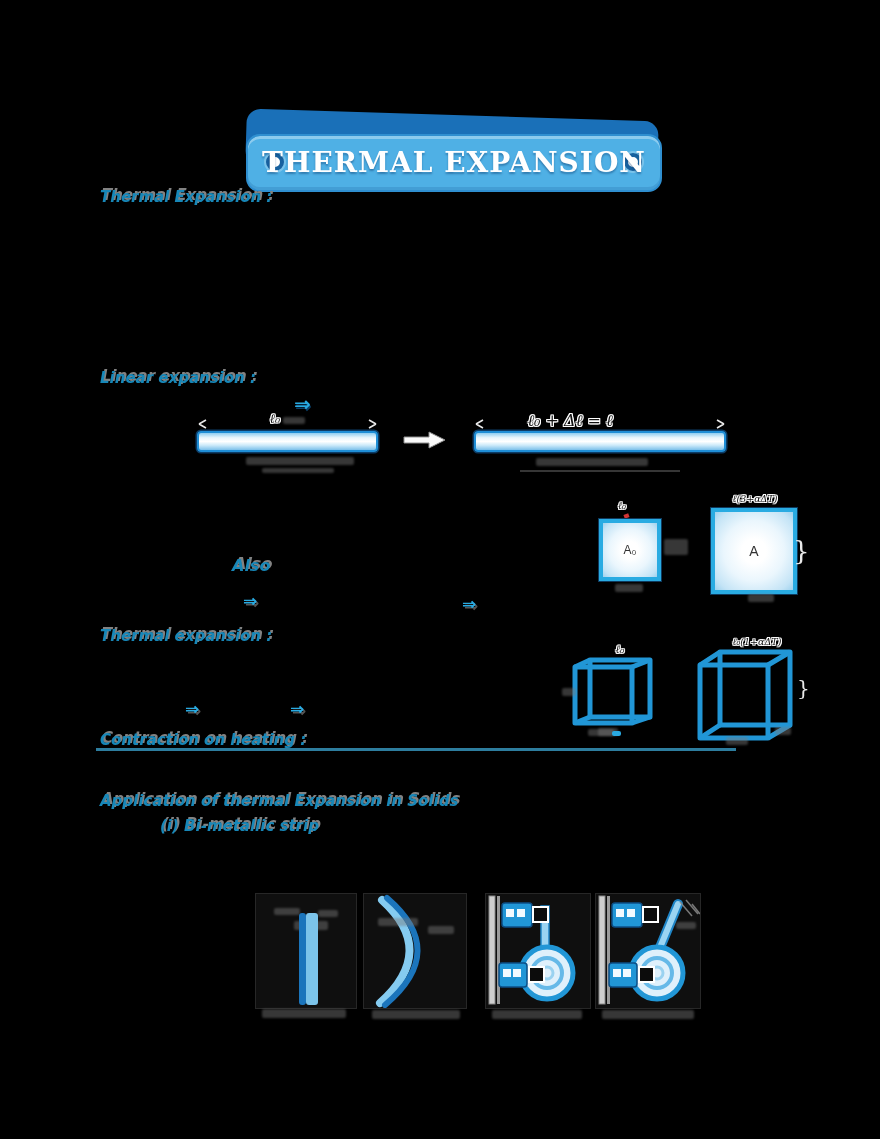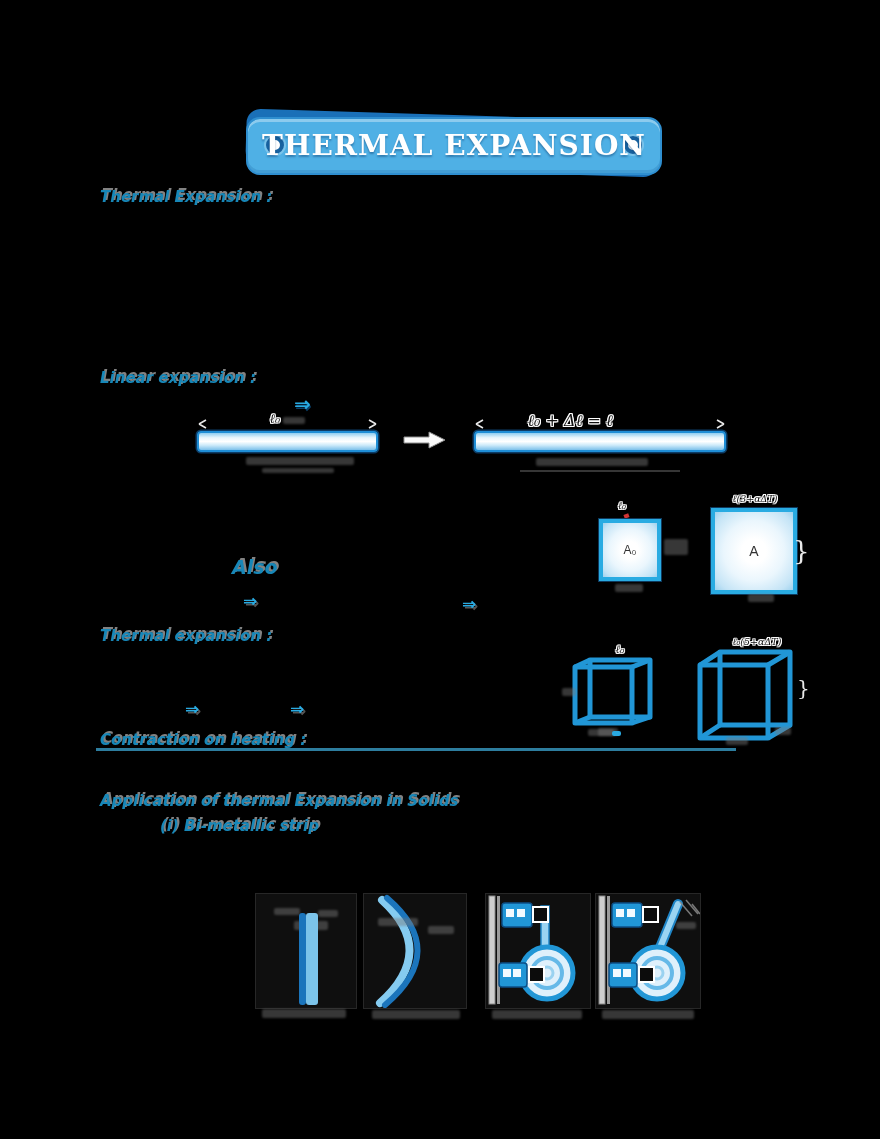--- a/index.html
+++ b/index.html
@@ -2,35 +2,35 @@
 <html><head>
 <meta charset="utf-8">
 <style>
   html,body{margin:0;padding:0;background:#000;}
   .page{position:relative;width:880px;height:1139px;background:#000;overflow:hidden;
         font-family:"DejaVu Sans",sans-serif;}
 
   
   .banner-shadow{position:absolute;left:246px;top:115px;width:412px;height:56px;
         background:#1a70b8;border-radius:14px;transform:rotate(1.8deg);}
-  .banner-body{position:absolute;left:246px;top:117px;width:412px;height:54px;
+  .banner-body{position:absolute;left:246px;top:134px;width:412px;height:54px;
         background:linear-gradient(180deg,#6ac2ef 0%,#4facе2 60%,#45a9e2 100%);
         background-color:#4fb0e5;border:2px solid #2f8fd0;border-radius:14px;
         box-shadow:inset 0 3px 0 rgba(255,255,255,.35), inset 0 -3px 0 rgba(0,60,120,.15);}
   .banner-title{position:absolute;left:0;top:0;width:100%;height:54px;line-height:54px;
         text-align:center;color:#fff;font-family:"DejaVu Serif",serif;font-weight:bold;
         font-size:28px;letter-spacing:1px;text-shadow:0 2px 2px rgba(10,60,110,.45);}
   .banner-dot{position:absolute;top:17px;width:10px;height:10px;border-radius:50%;
         background:#fff;border:4px solid #17619f;box-shadow:0 0 0 2px rgba(255,255,255,.25);}
   .dot-left{left:18px;} .dot-right{right:18px;}
 
   
   .h{position:absolute;color:#1787b8;font-weight:bold;font-style:italic;
      font-size:15px;white-space:nowrap;text-shadow:2px -2px 0 #828282;}
-  .h-small{font-size:19px;}
+  .h-small{font-size:16px;}
 
   
   .implies{position:absolute;color:#29abe2;font-weight:bold;font-size:17px;
      text-shadow:2px 2px 0 #555;}
   .implies-big{font-size:20px;text-shadow:1px 2px 0 #0a3f68;}
 
   
   .mlabel{position:absolute;color:#111;font-family:"DejaVu Serif",serif;font-style:italic;
      text-align:center;
      text-shadow:-1px -1px 0 #fff,1px -1px 0 #fff,-1px 1px 0 #fff,1px 1px 0 #fff,
@@ -124,21 +124,21 @@
   <div class="sq" style="left:711px;top:508px;width:78px;height:78px;">
     <div class="sq-label" style="font-size:14px;">A</div>
   </div>
   <div class="brace" style="left:793px;top:536px;font-size:26px;">}</div>
   <div class="smudge" style="left:748px;top:594px;width:26px;height:8px;"></div>
 
   <div class="implies" style="left:185px;top:699px;">⇒</div>
   <div class="implies" style="left:290px;top:699px;">⇒</div>
 
   <div class="mlabel" style="left:598px;top:643px;width:44px;font-size:11px;">ℓ₀</div>
-  <div class="mlabel" style="left:715px;top:636px;width:84px;font-size:9.5px;">ℓ₀(5+αΔT)</div>
+  <div class="mlabel" style="left:715px;top:636px;width:84px;font-size:9.5px;">ℓ₀(1+αΔT)</div>
   <svg style="left:558px;top:640px;" width="256" height="112" viewBox="0 0 256 112">
     <g stroke="#2196d6" stroke-width="5" fill="none" stroke-linejoin="round">
       <rect x="17" y="27" width="57" height="56"></rect>
       <rect x="32" y="20" width="60" height="57"></rect>
       <path d="M17,27 L32,20 M74,27 L92,20 M17,83 L32,77 M74,83 L92,77"></path>
       <rect x="142" y="25" width="68" height="73"></rect>
       <rect x="162" y="12" width="70" height="73"></rect>
       <path d="M142,25 L162,12 M210,25 L232,12 M142,98 L162,85 M210,98 L232,85"></path>
     </g>
   </svg>

